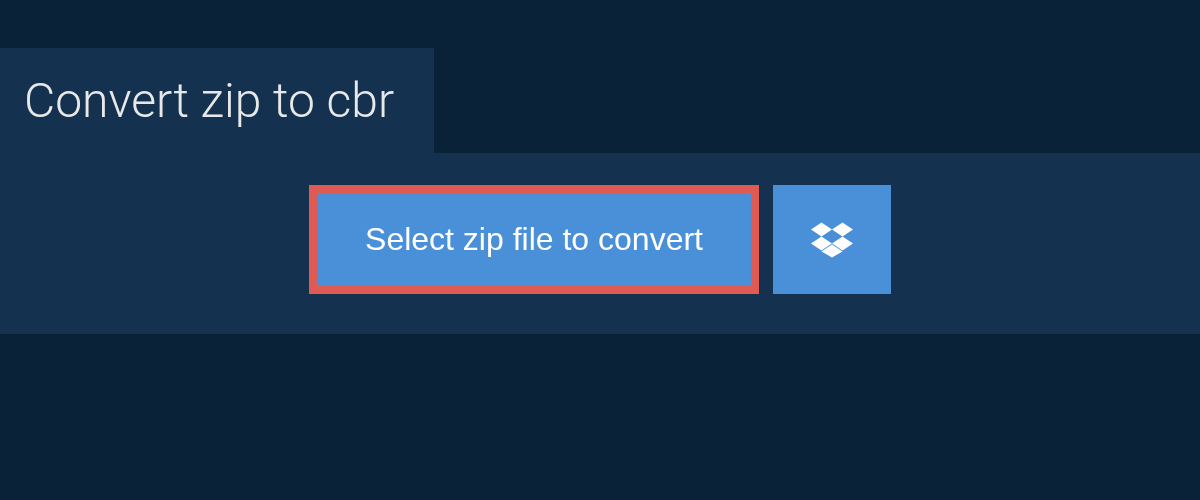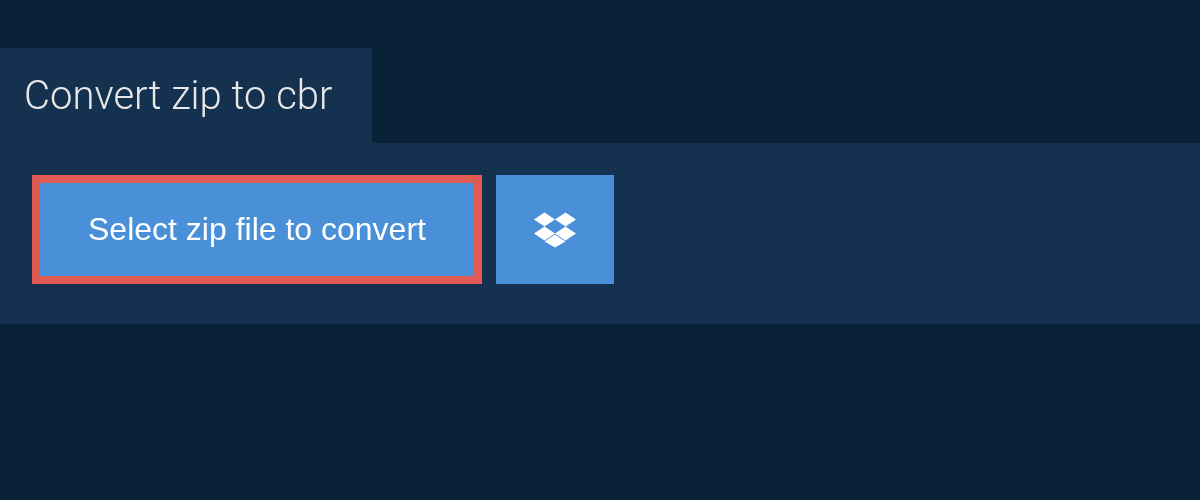--- a/index.html
+++ b/index.html
@@ -15,32 +15,33 @@
       overflow: hidden;
     }
     .tab-header {
       background: #14324f;
       display: inline-block;
       padding: 24px 40px 24px 24px;
       margin-top: 48px;
     }
     .tab-title {
       color: #e8e8e8;
-      font-size: 40px;
+      font-size: 48px;
       font-weight: 300;
     }
     .panel {
       background: #14324f;
       width: 100%;
       padding: 32px 32px 40px 32px;
     }
     .button-row {
       display: flex;
       gap: 14px;
       align-items: stretch;
+      justify-content: center;
     }
     .select-wrapper {
       border: 8px solid #de5a53;
       display: inline-block;
     }
     .select-button {
       background: #4a90d9;
       color: #ffffff;
       font-size: 32px;
       font-weight: 300;

